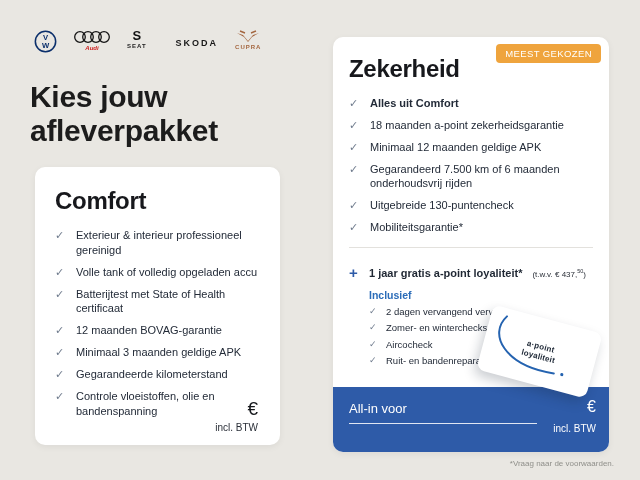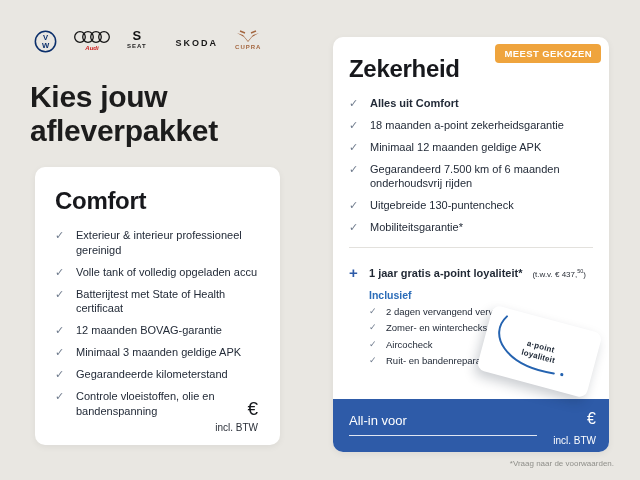--- a/index.html
+++ b/index.html
@@ -34,21 +34,21 @@
 
   
   .price-block { position:absolute; right:22px; bottom:12px; text-align:right; color:#15171b; }
   .price-line  { display:flex; align-items:flex-start; justify-content:flex-end; }
   .price-cur   { font-size:19px; font-weight:400; margin-top:5px; }
   .price-amt   { font-size:30px; font-weight:bold; letter-spacing:-0.5px; line-height:1; }
   .price-note  { font-size:10px; margin-top:2px; color:#2a2f38; }
 
   
   .badge { position:absolute; top:7px; right:8px; background:#EFA43D; color:#fff;
-           font-size:9.5px; font-weight:bold; letter-spacing:0.4px; padding:4px 9px; border-radius:4px; }
+           font-size:9.5px; font-weight:normal; letter-spacing:0.4px; padding:4px 9px; border-radius:4px; }
 
   .divider { border:none; border-top:1px solid #E3E1DD; margin:12px 0 0 0; }
 
   
   .bonus-row { display:flex; gap:6px; margin-top:16px; align-items:baseline; white-space:nowrap; }
   .plus { flex:0 0 14px; color:#2E5BA8; font-size:15px; font-weight:bold; line-height:1; position:relative; top:1px; }
   .bonus-title { font-size:11px; font-weight:bold; color:#1f2733; }
   .bonus-note { font-size:8px; color:#2a2f38; margin-left:4px; }
   .bonus-note sup { font-size:5.5px; }
 
@@ -60,21 +60,21 @@
 
   
   .loyalty { position:absolute; left:150px; top:281px; width:113px; height:67px; background:#fff;
              border-radius:8px; transform:rotate(15deg); z-index:3;
              box-shadow:-2px 6px 12px rgba(20,30,50,0.22); display:flex; align-items:center; justify-content:center; }
   .loyalty svg { position:absolute; left:0; top:0; }
   .loyalty-text { position:relative; text-align:center; font-size:8px; font-weight:bold; color:#222c3a;
                   line-height:1.15; letter-spacing:0.2px; }
 
   
-  .price-bar { position:absolute; left:0; right:0; bottom:0; height:53px; background:#2E5BA8;
+  .price-bar { position:absolute; left:0; right:0; bottom:0; height:65px; background:#2E5BA8;
                border-radius:0 0 10px 10px; z-index:2; }
   .bar-label { position:absolute; left:16px; top:14px; color:#fff; font-size:13px; }
   .bar-line  { position:absolute; left:16px; right:72px; top:36px; height:1px; background:rgba(255,255,255,0.85); }
   .bar-price { position:absolute; right:13px; top:6px; color:#fff; display:flex; align-items:flex-start; }
   .bar-cur   { font-size:16px; font-weight:400; margin-top:5px; }
   .bar-amt   { font-size:28px; font-weight:bold; letter-spacing:-0.5px; line-height:1; }
   .bar-note  { position:absolute; right:13px; top:36px; color:#fff; font-size:10px; }
 
   .footnote { position:absolute; right:26px; top:459px; font-size:8px; color:#8F8F8A;margin-left:28px; }
 </style>

